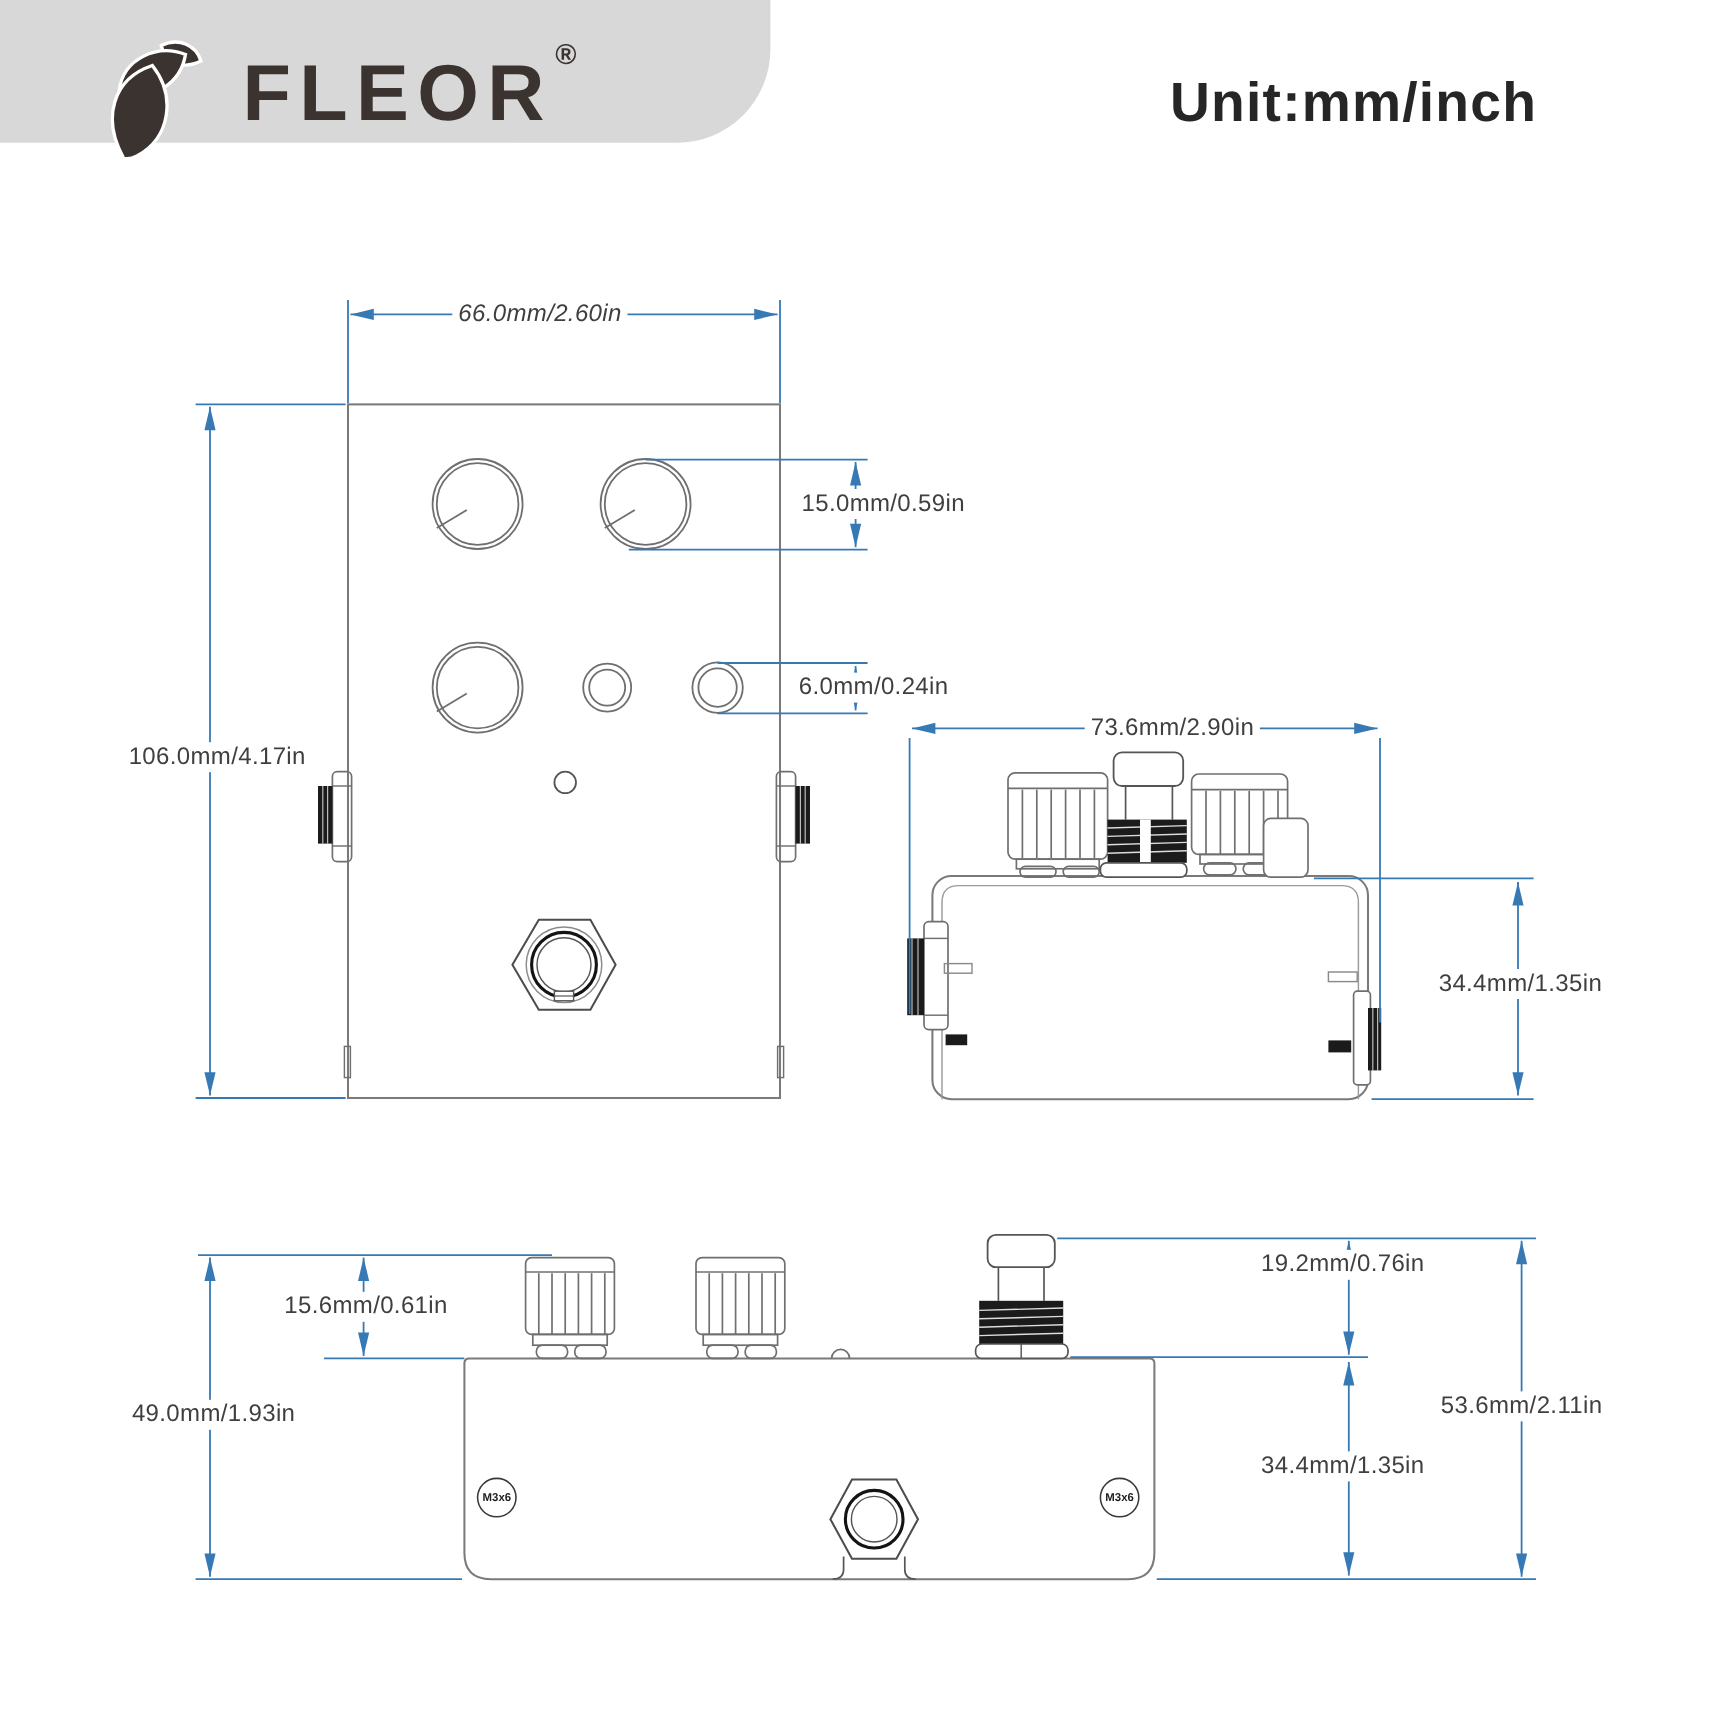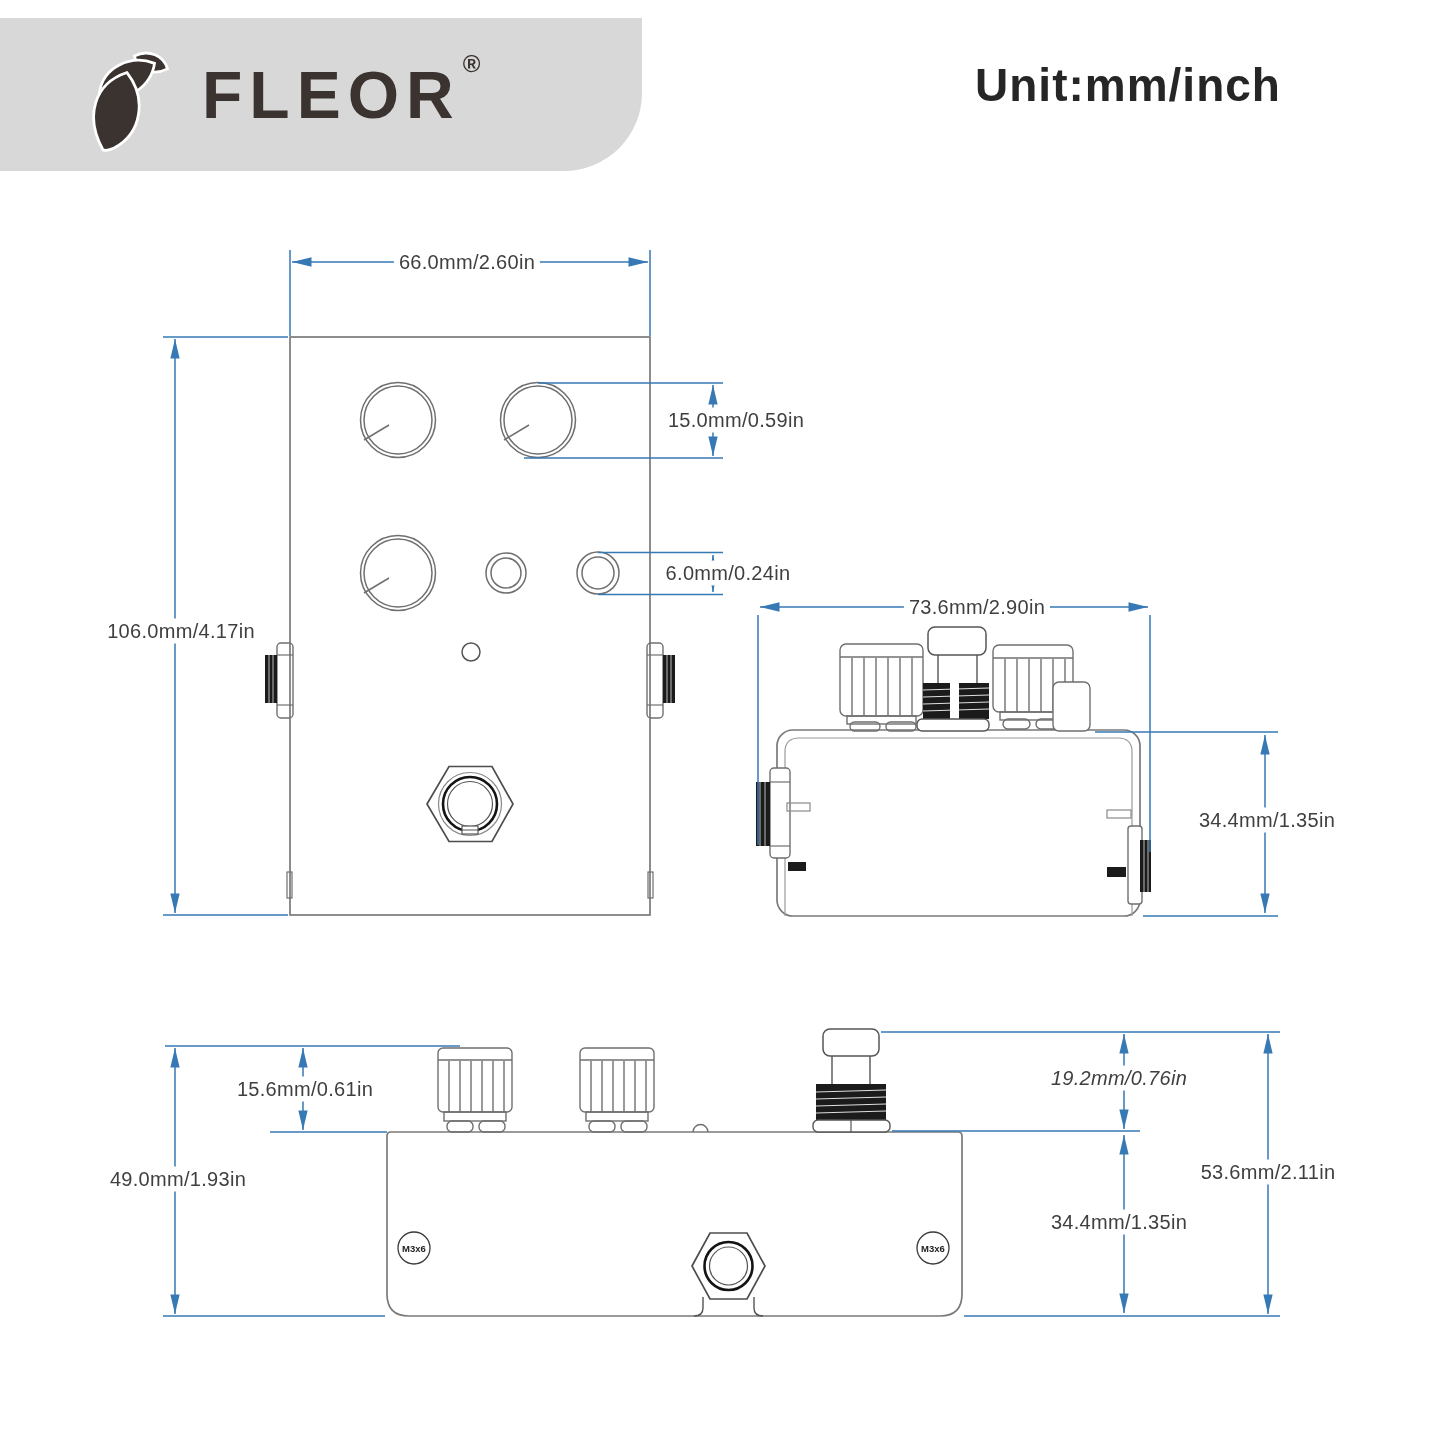--- a/index.html
+++ b/index.html
@@ -1,19 +1,19 @@
 <!DOCTYPE html>
 <html><head>
 <meta charset="utf-8">
 <style>
   html,body{margin:0;padding:0;background:#ffffff;}
   .canvas{position:relative;width:1445px;height:1445px;background:#fff;overflow:hidden;
           font-family:"Liberation Sans","DejaVu Sans",sans-serif;}
-  .banner{position:absolute;left:0;top:0;width:642px;height:153px;background:#d8d8d8;
-          border-radius:0 0 78px 0;margin-top:18px;}
+  .banner{position:absolute;left:0;top:0;width:642px;height:119px;background:#d8d8d8;
+          border-radius:0 0 78px 0;}
   .logo-wrap{position:absolute;left:92px;top:30px;display:flex;align-items:flex-start;}
   .brand{font-size:66px;font-weight:800;letter-spacing:7px;color:#3a3330;line-height:1;
          margin-left:18px;margin-top:14px;}
   .reg{font-size:24px;font-weight:700;color:#3a3330;margin-top:2px;margin-left:2px;}
   .unit{position:absolute;left:918px;top:58px;width:420px;text-align:center;
         font-size:46px;font-weight:800;color:#262626;letter-spacing:1px;}
   svg.art{position:absolute;left:0;top:0;}
   .dim-label{position:absolute;transform:translate(-50%,-50%);background:#ffffff;
              color:#3f3f3f;font-size:20px;letter-spacing:0.3px;padding:1px 5px;
              white-space:nowrap;}
@@ -263,28 +263,28 @@
         <line x1="881" y1="1032" x2="1280" y2="1032"></line>
         <line x1="892" y1="1131" x2="1140" y2="1131"></line>
         <line x1="1124" y1="1034" x2="1124" y2="1129" marker-start="url(#ah)" marker-end="url(#ah)"></line>
         <line x1="1124" y1="1135" x2="1124" y2="1313" marker-start="url(#ah)" marker-end="url(#ah)"></line>
         <line x1="964" y1="1316" x2="1280" y2="1316"></line>
         <line x1="1268" y1="1034" x2="1268" y2="1314" marker-start="url(#ah)" marker-end="url(#ah)"></line>
       </g>
     </g>
   </svg>
 
-  <div class="dim-label" style="left:467px;top:262px;">66.0mm/2.60in</div>
+  <div class="dim-label" style="left:450px;top:262px;font-style:italic;">66.0mm/2.60in</div>
   <div class="dim-label" style="left:181px;top:631px;">106.0mm/4.17in</div>
   <div class="dim-label" style="left:736px;top:420px;">15.0mm/0.59in</div>
   <div class="dim-label" style="left:728px;top:573px;">6.0mm/0.24in</div>
   <div class="dim-label" style="left:956px;top:607px;margin-left:21px;">73.6mm/2.90in</div>
   <div class="dim-label" style="left:1267px;top:820px;">34.4mm/1.35in</div>
   <div class="dim-label" style="left:305px;top:1089px;">15.6mm/0.61in</div>
   <div class="dim-label" style="left:178px;top:1179px;">49.0mm/1.93in</div>
-  <div class="dim-label" style="left:1119px;top:1078px;font-style:italic;">19.2mm/0.76in</div>
+  <div class="dim-label" style="left:1119px;top:1054px;">19.2mm/0.76in</div>
   <div class="dim-label" style="left:1119px;top:1222px;">34.4mm/1.35in</div>
   <div class="dim-label" style="left:1268px;top:1172px;text-align:right;">53.6mm/2.11in</div>
 
   <div class="screw-label" style="left:414px;top:1248px;">M3x6</div>
   <div class="screw-label" style="left:933px;top:1248px;">M3x6</div>
 
 </div>
 
 </body></html>

